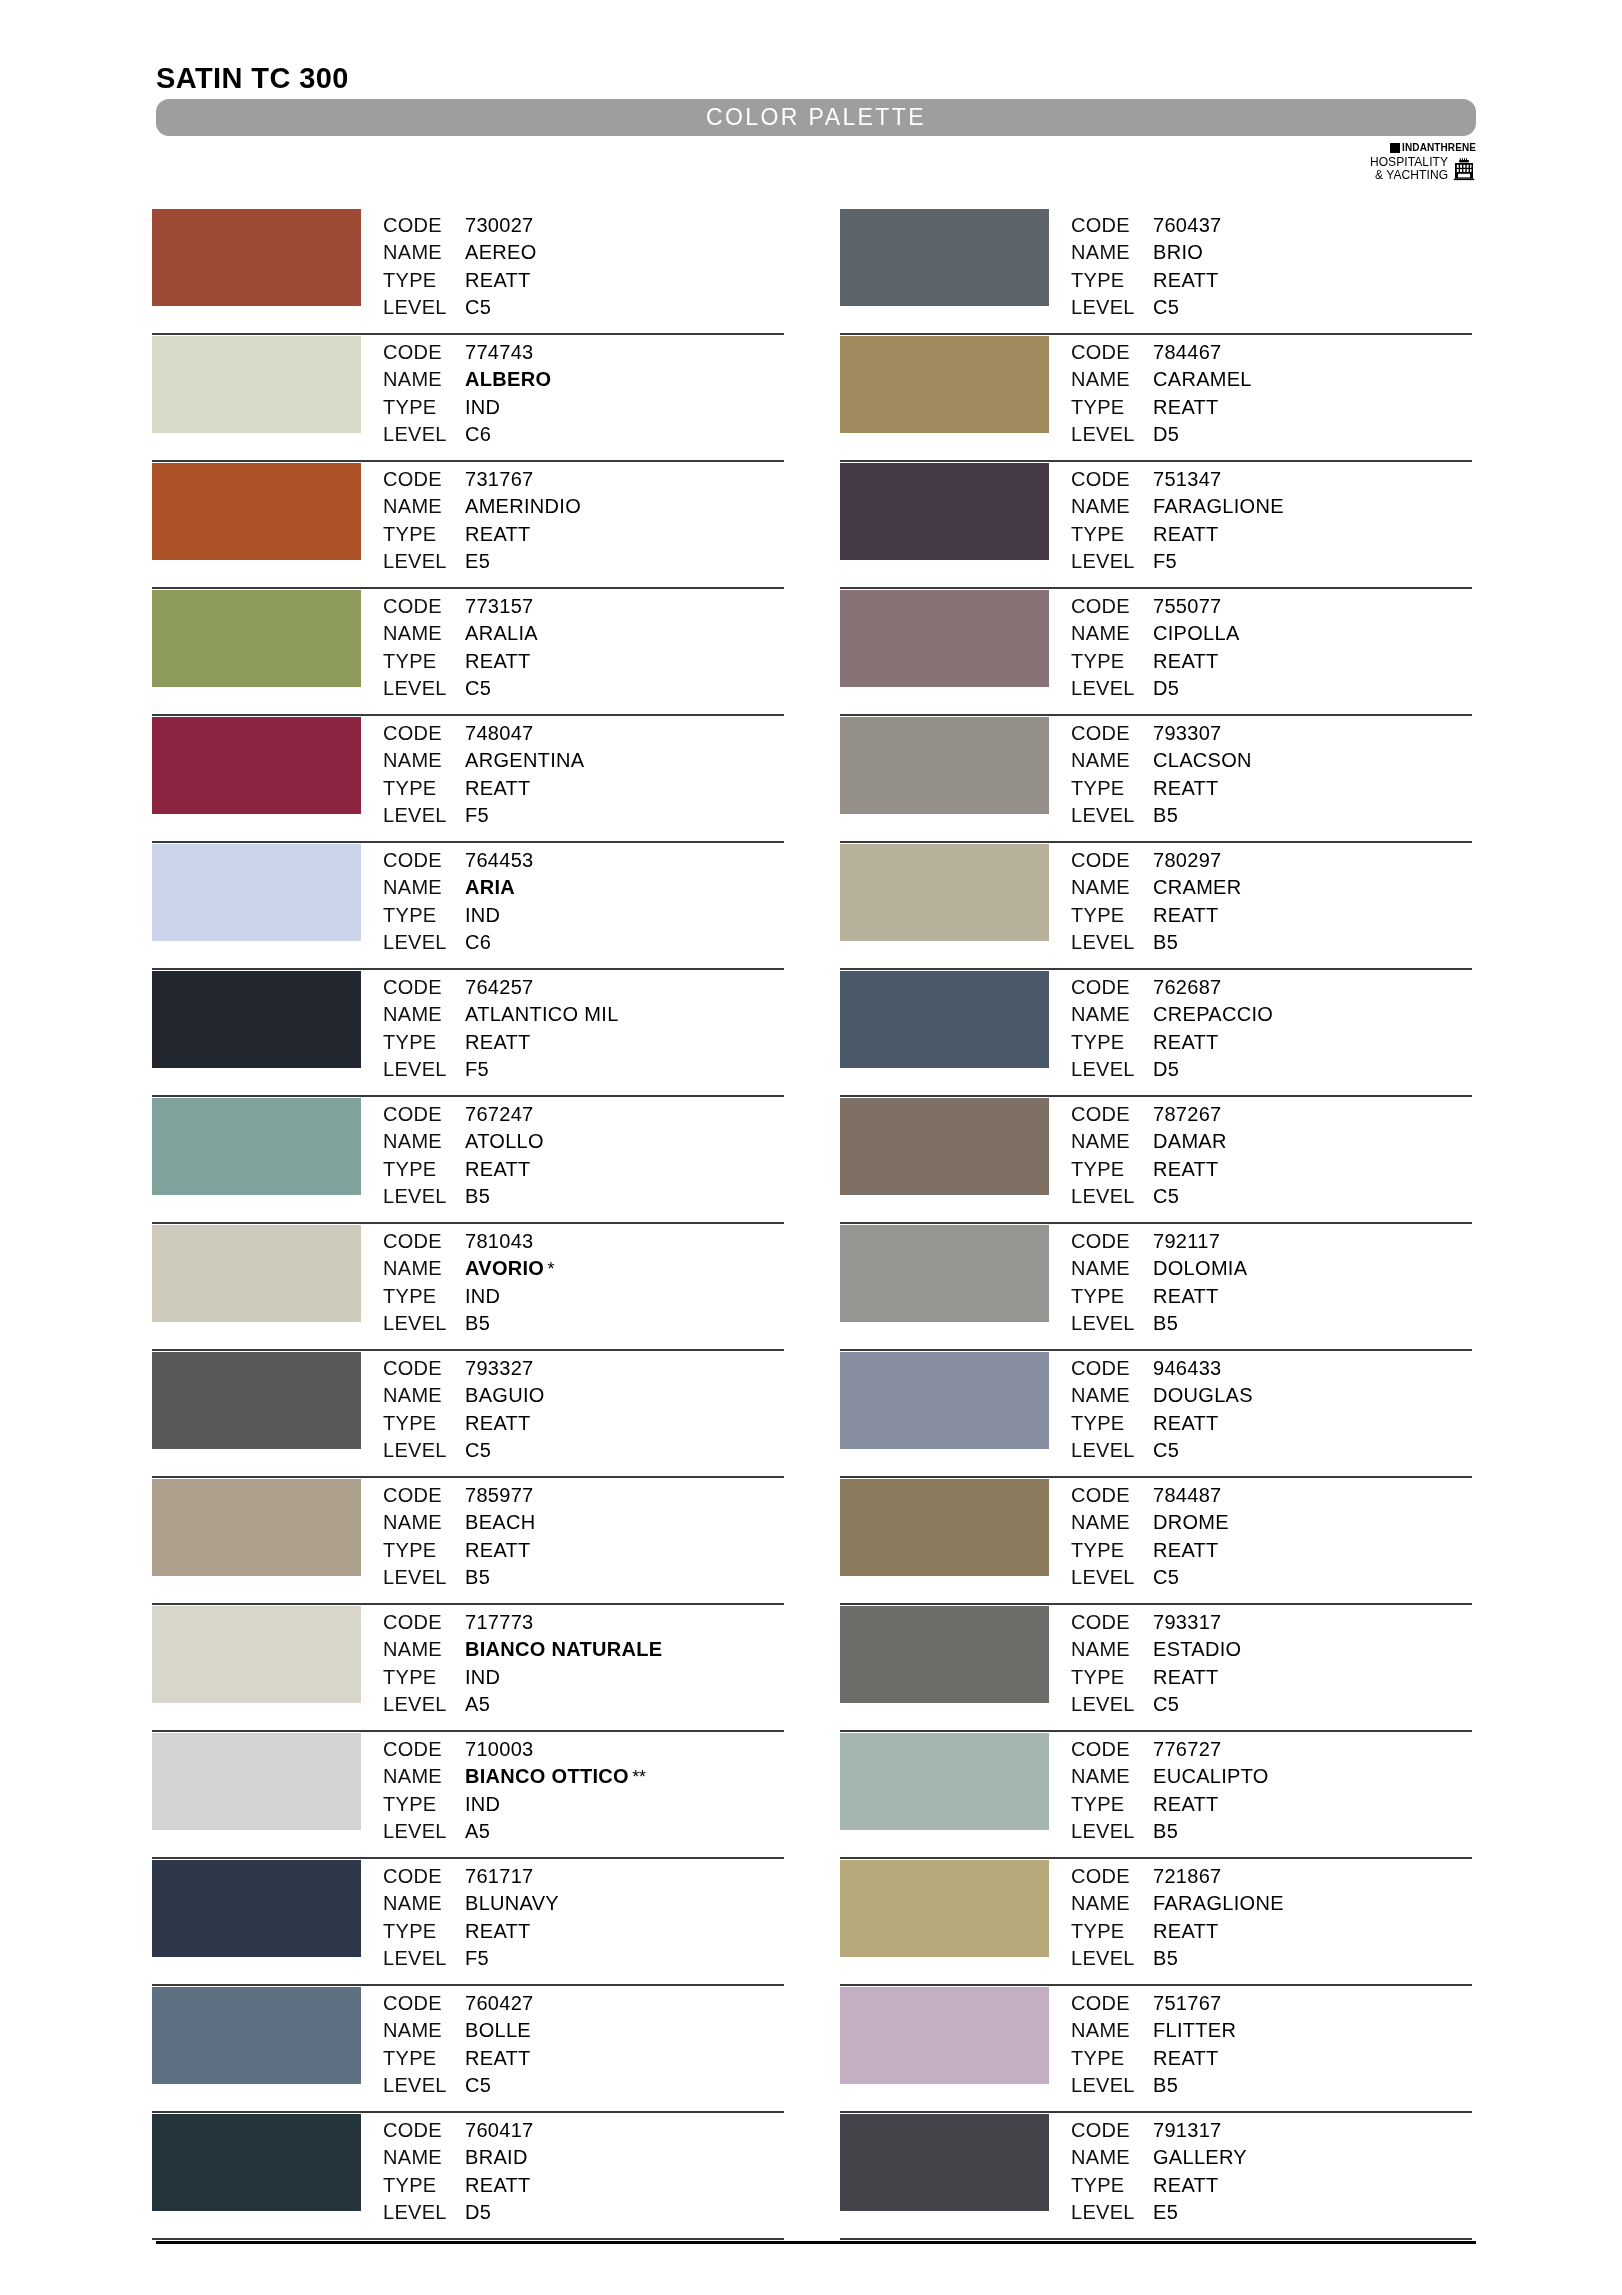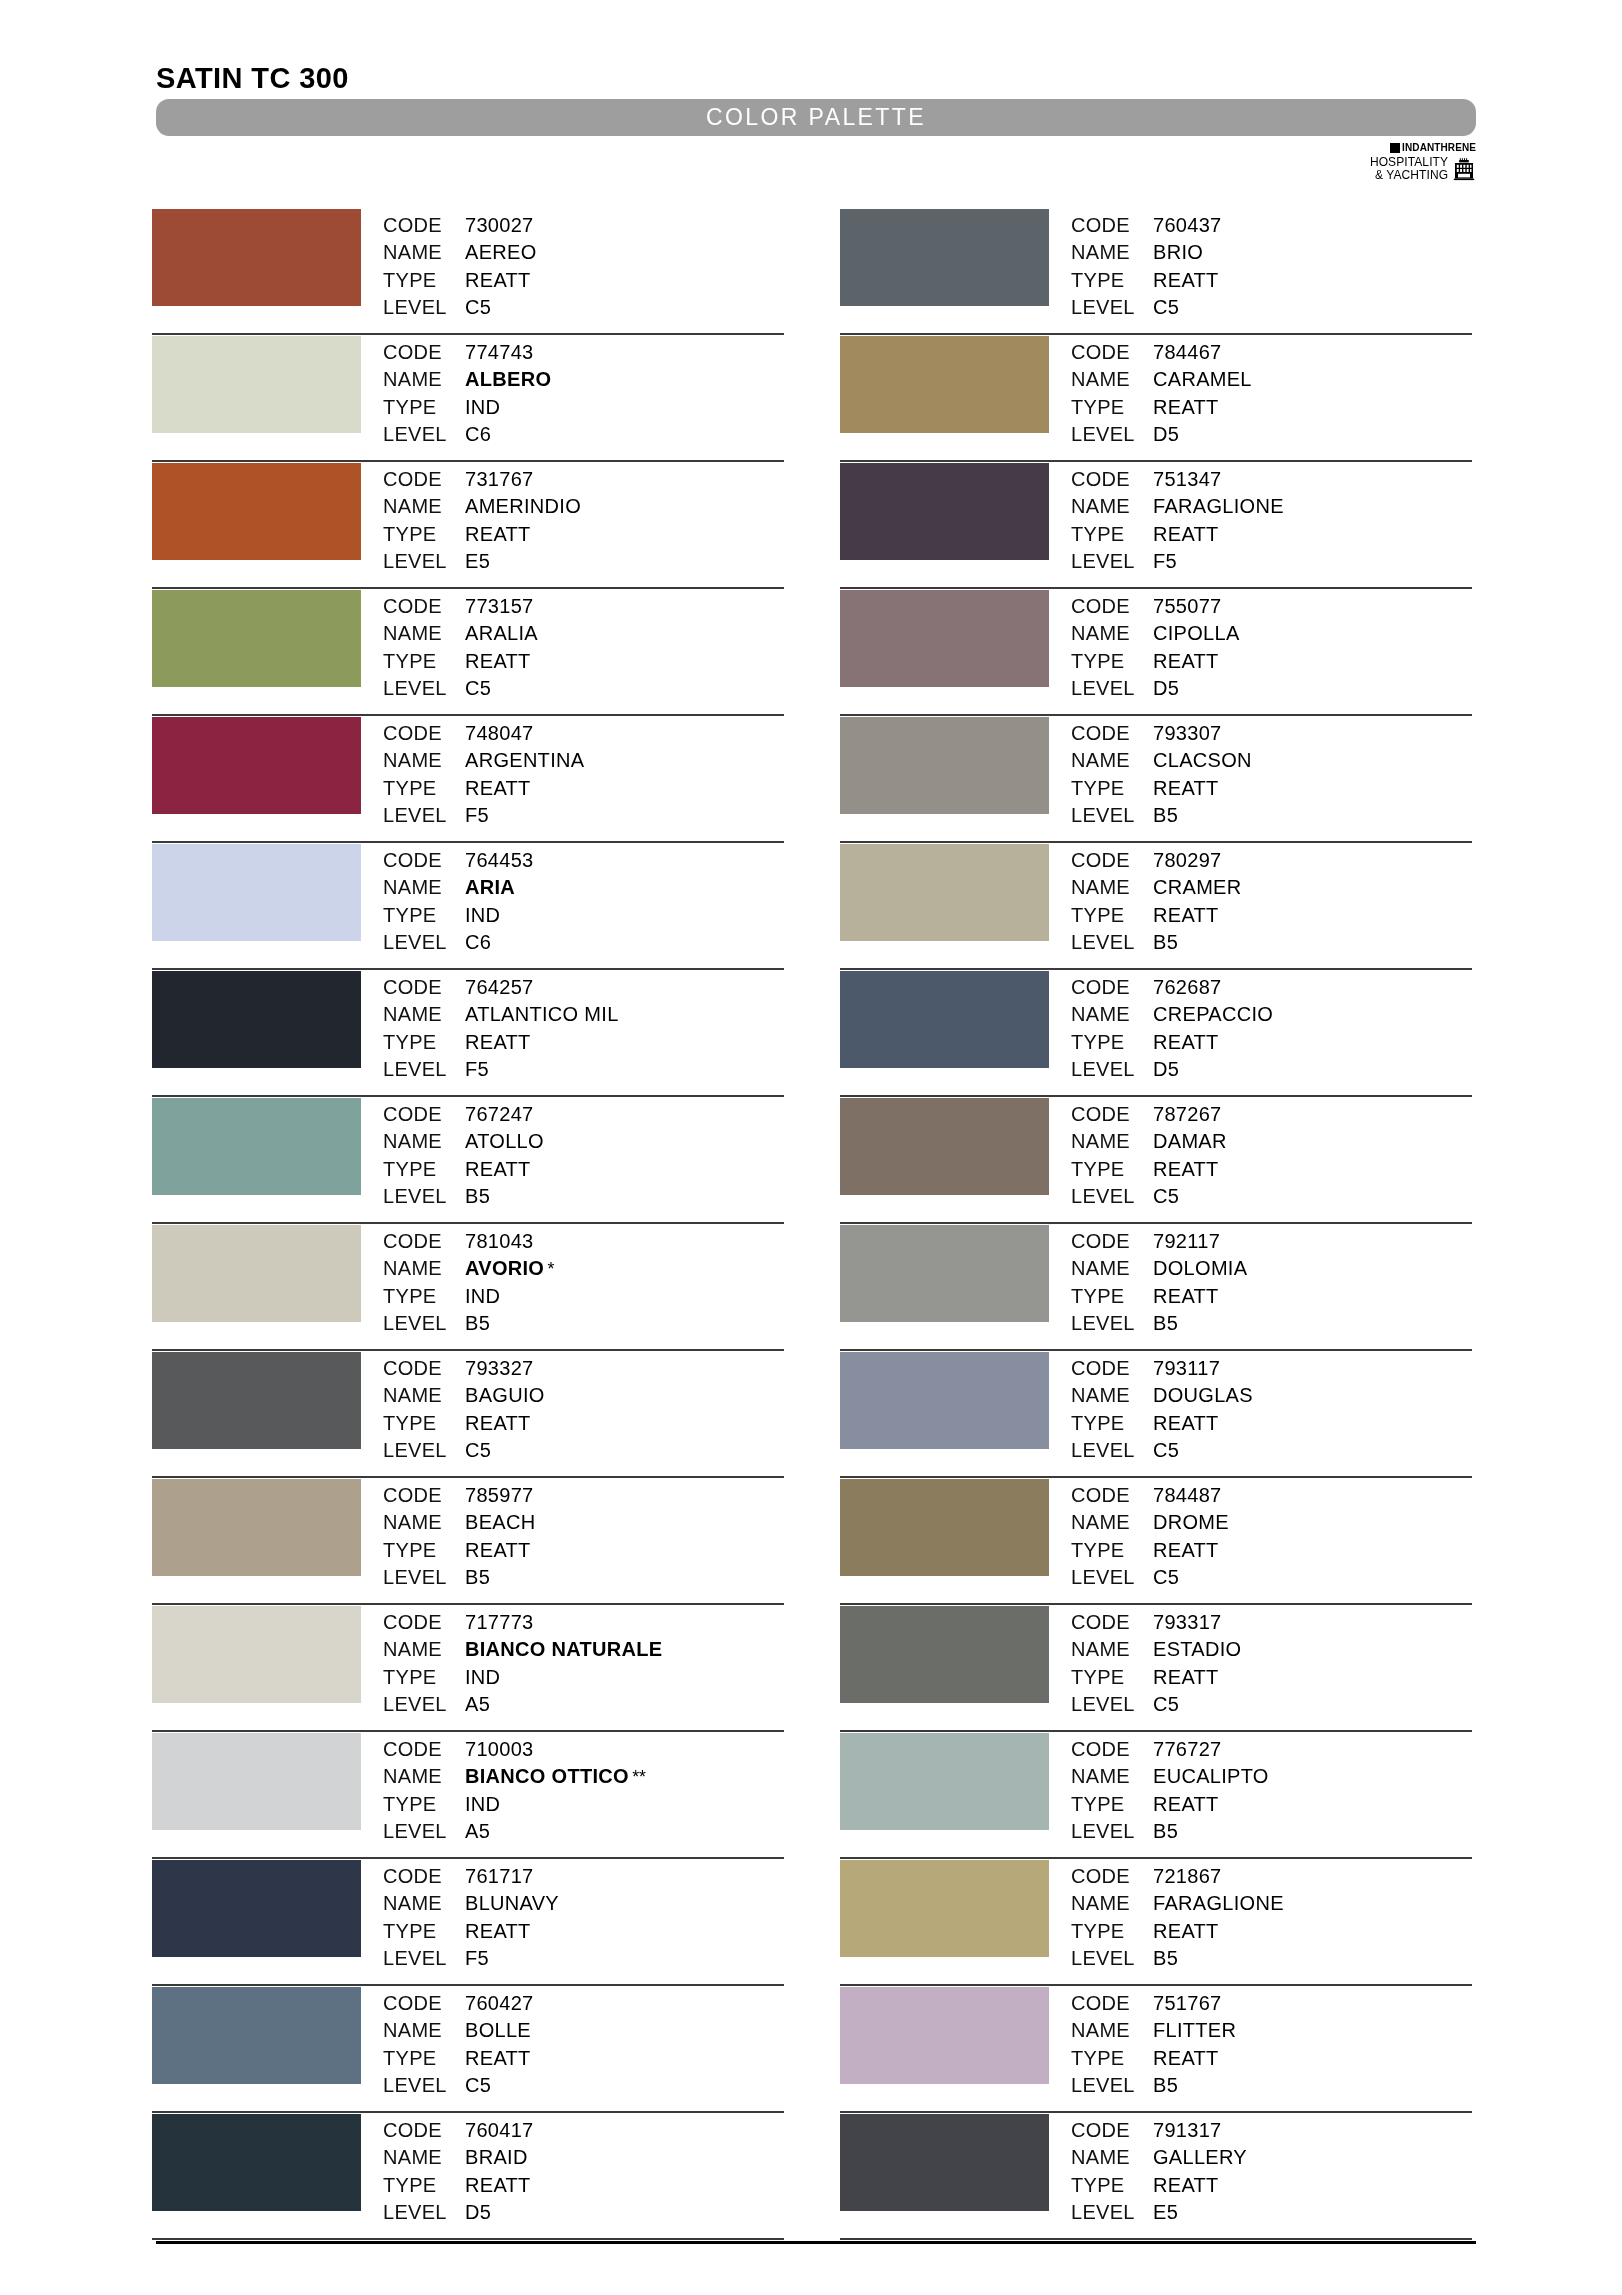--- a/index.html
+++ b/index.html
@@ -781,21 +781,21 @@
               <span class="field-label">LEVEL</span>
               <span class="field-value">B5</span>
             </div>
           </div>
         </div>
         <div class="entry">
           <div class="swatch" style="background: rgb(134, 142, 160);"></div>
           <div class="fields">
             <div class="field-row">
               <span class="field-label">CODE</span>
-              <span class="field-value">793117</span>
+              <span class="field-value">946433</span>
             </div>
             <div class="field-row">
               <span class="field-label">NAME</span>
               <span class="field-value">DOUGLAS</span>
             </div>
             <div class="field-row">
               <span class="field-label">TYPE</span>
               <span class="field-value">REATT</span>
             </div>
             <div class="field-row">

